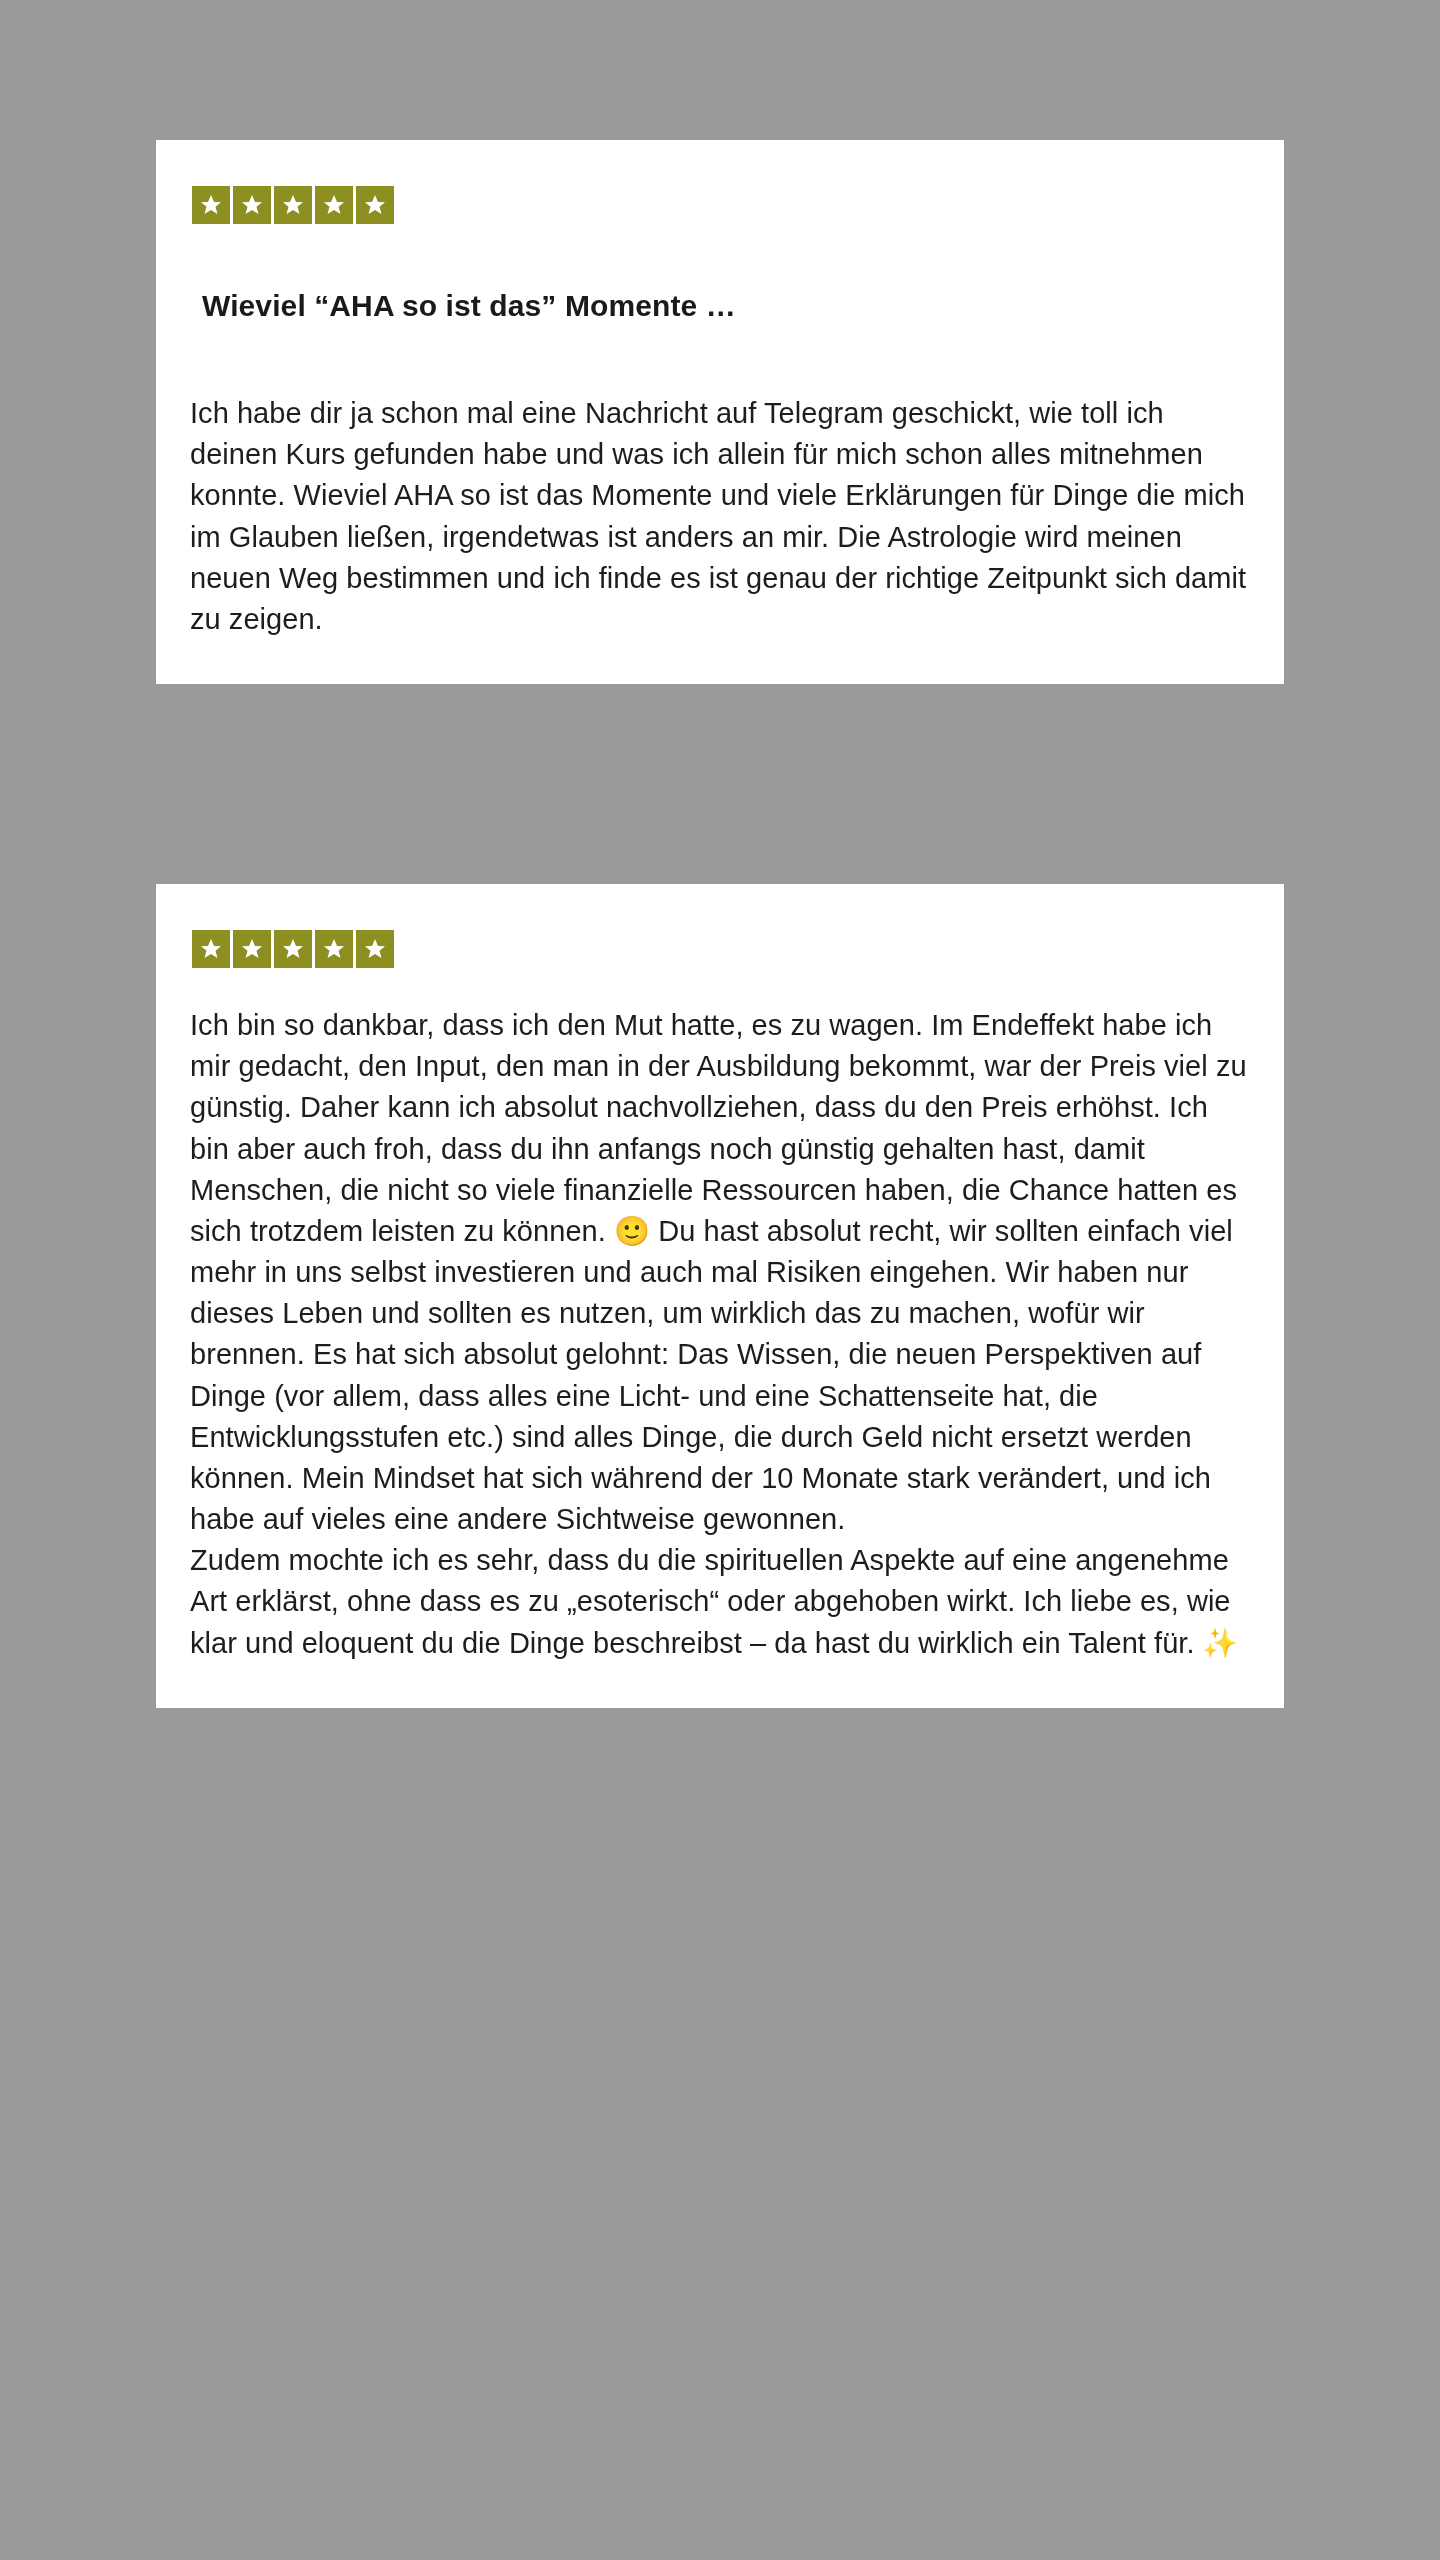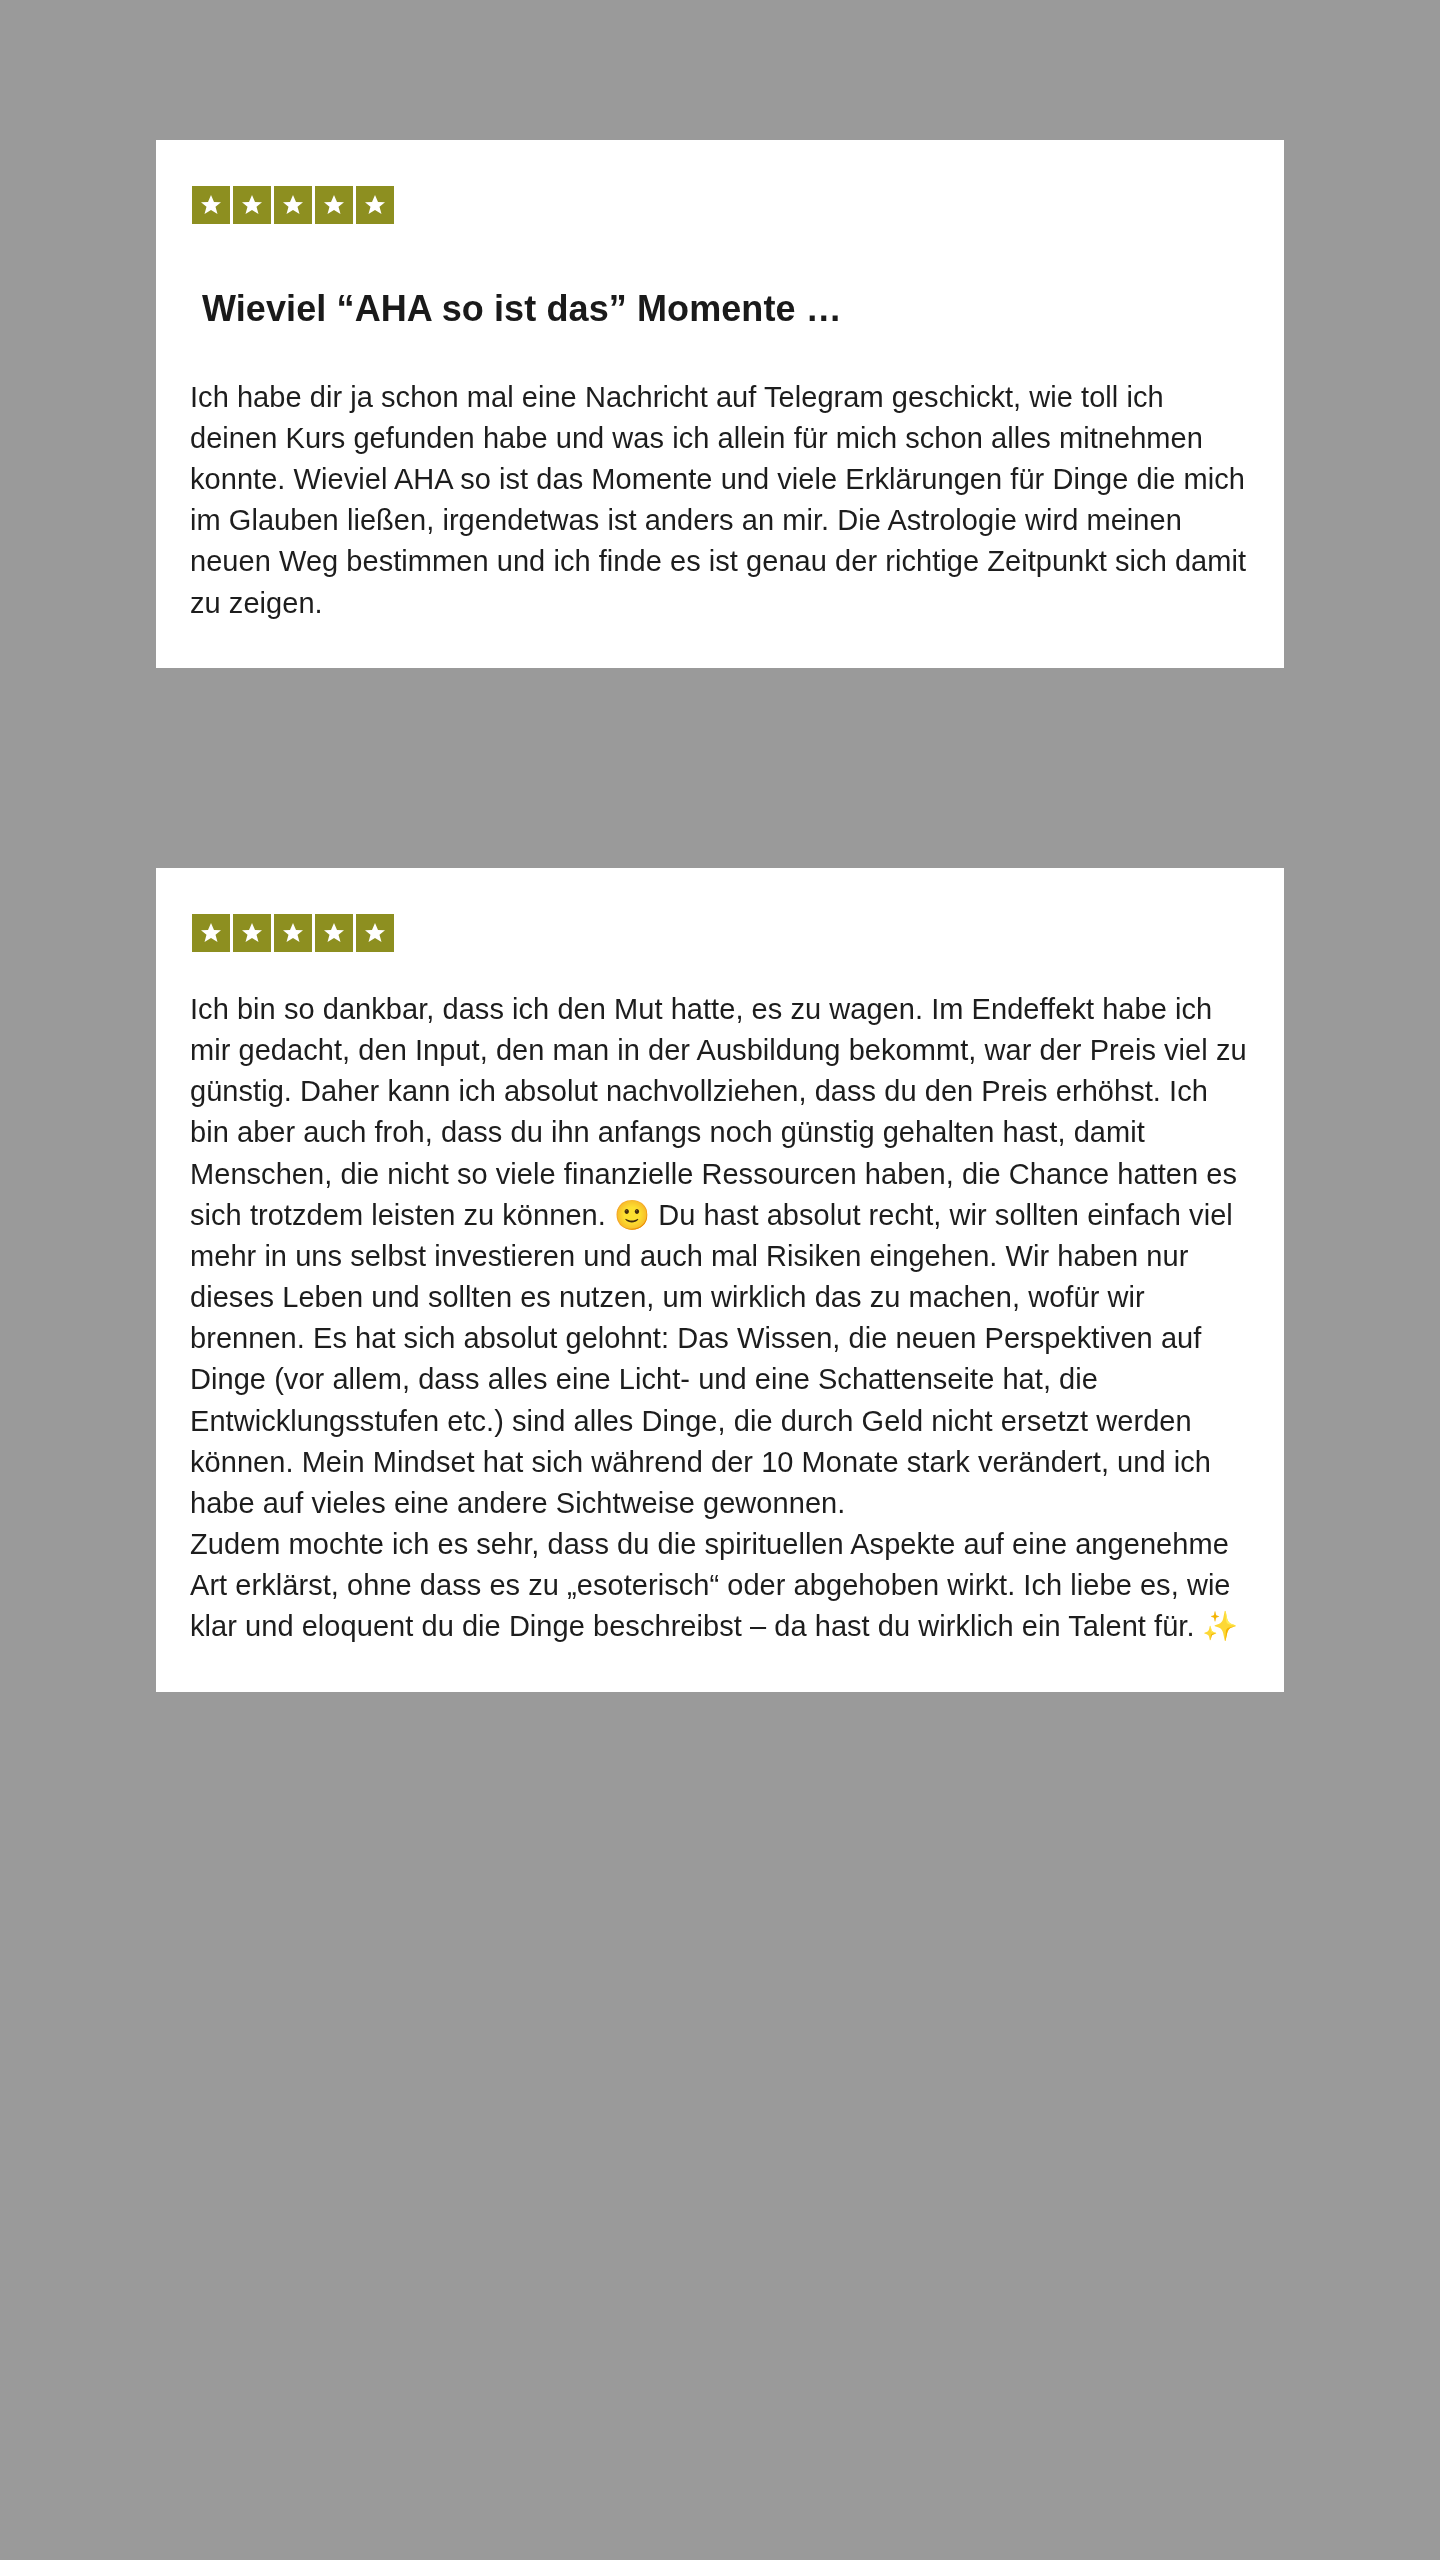--- a/index.html
+++ b/index.html
@@ -41,36 +41,36 @@
     background: #8d8f20;
     margin-right: 3px;
     display: flex;
     align-items: center;
     justify-content: center;
   }
   .star svg {
     display: block;
   }
   .review-title {
-    font-size: 36px;
+    font-size: 30px;
     font-weight: bold;
     color: #1a1a1a;
     margin-top: 62px;
     margin-bottom: 0;
     line-height: 1.3;
     letter-spacing: 0.1px;
   }
   .review-title.indented {
     padding-left: 12px;
   }
   .review-body {
     font-size: 29px;
     color: #1d1d1d;
     line-height: 1.42;
-    margin-top: 44px;
+    margin-top: 68px;
     letter-spacing: 0.05px;
   }
   .review-body p {
     margin: 0;
   }
   .card2 .review-title {
     margin-top: 60px;
     padding-left: 0;
   }
   .card2 .review-body {

